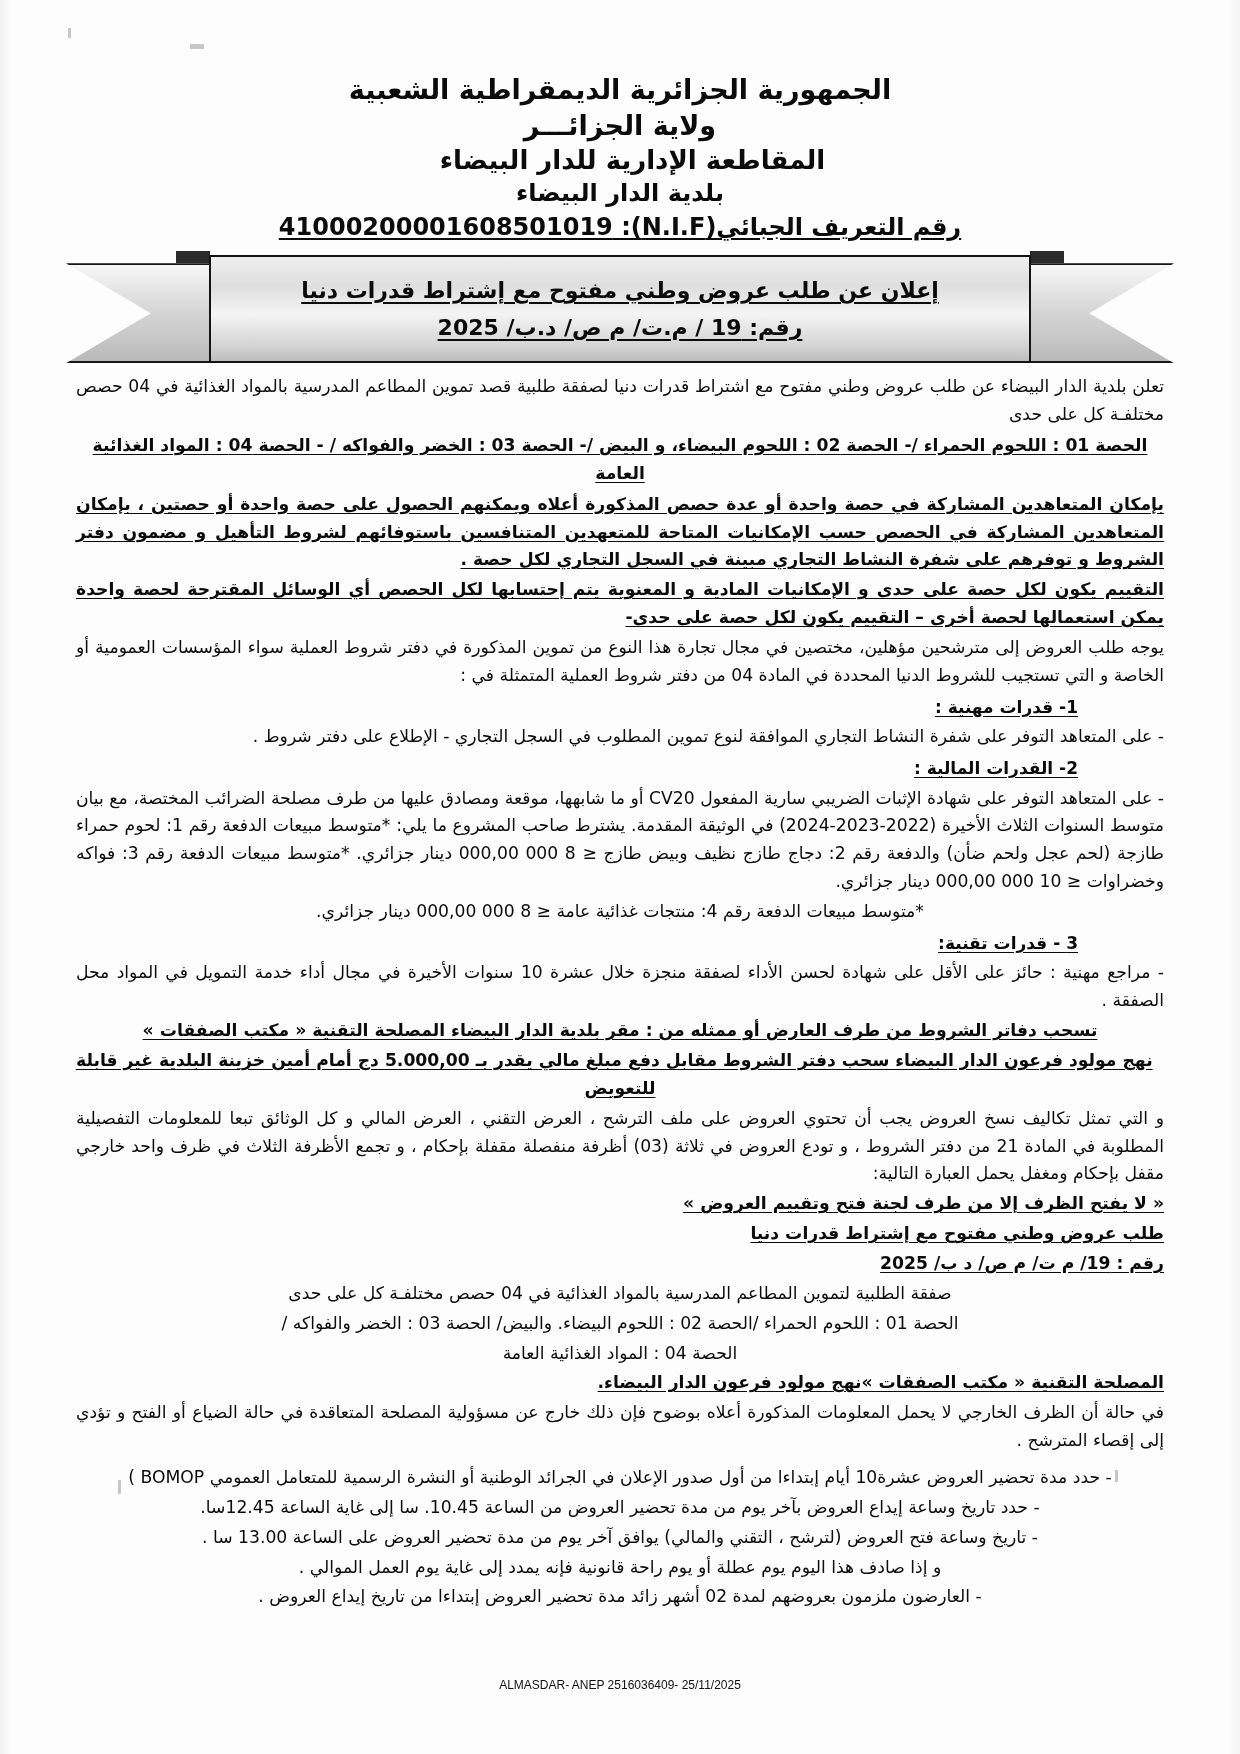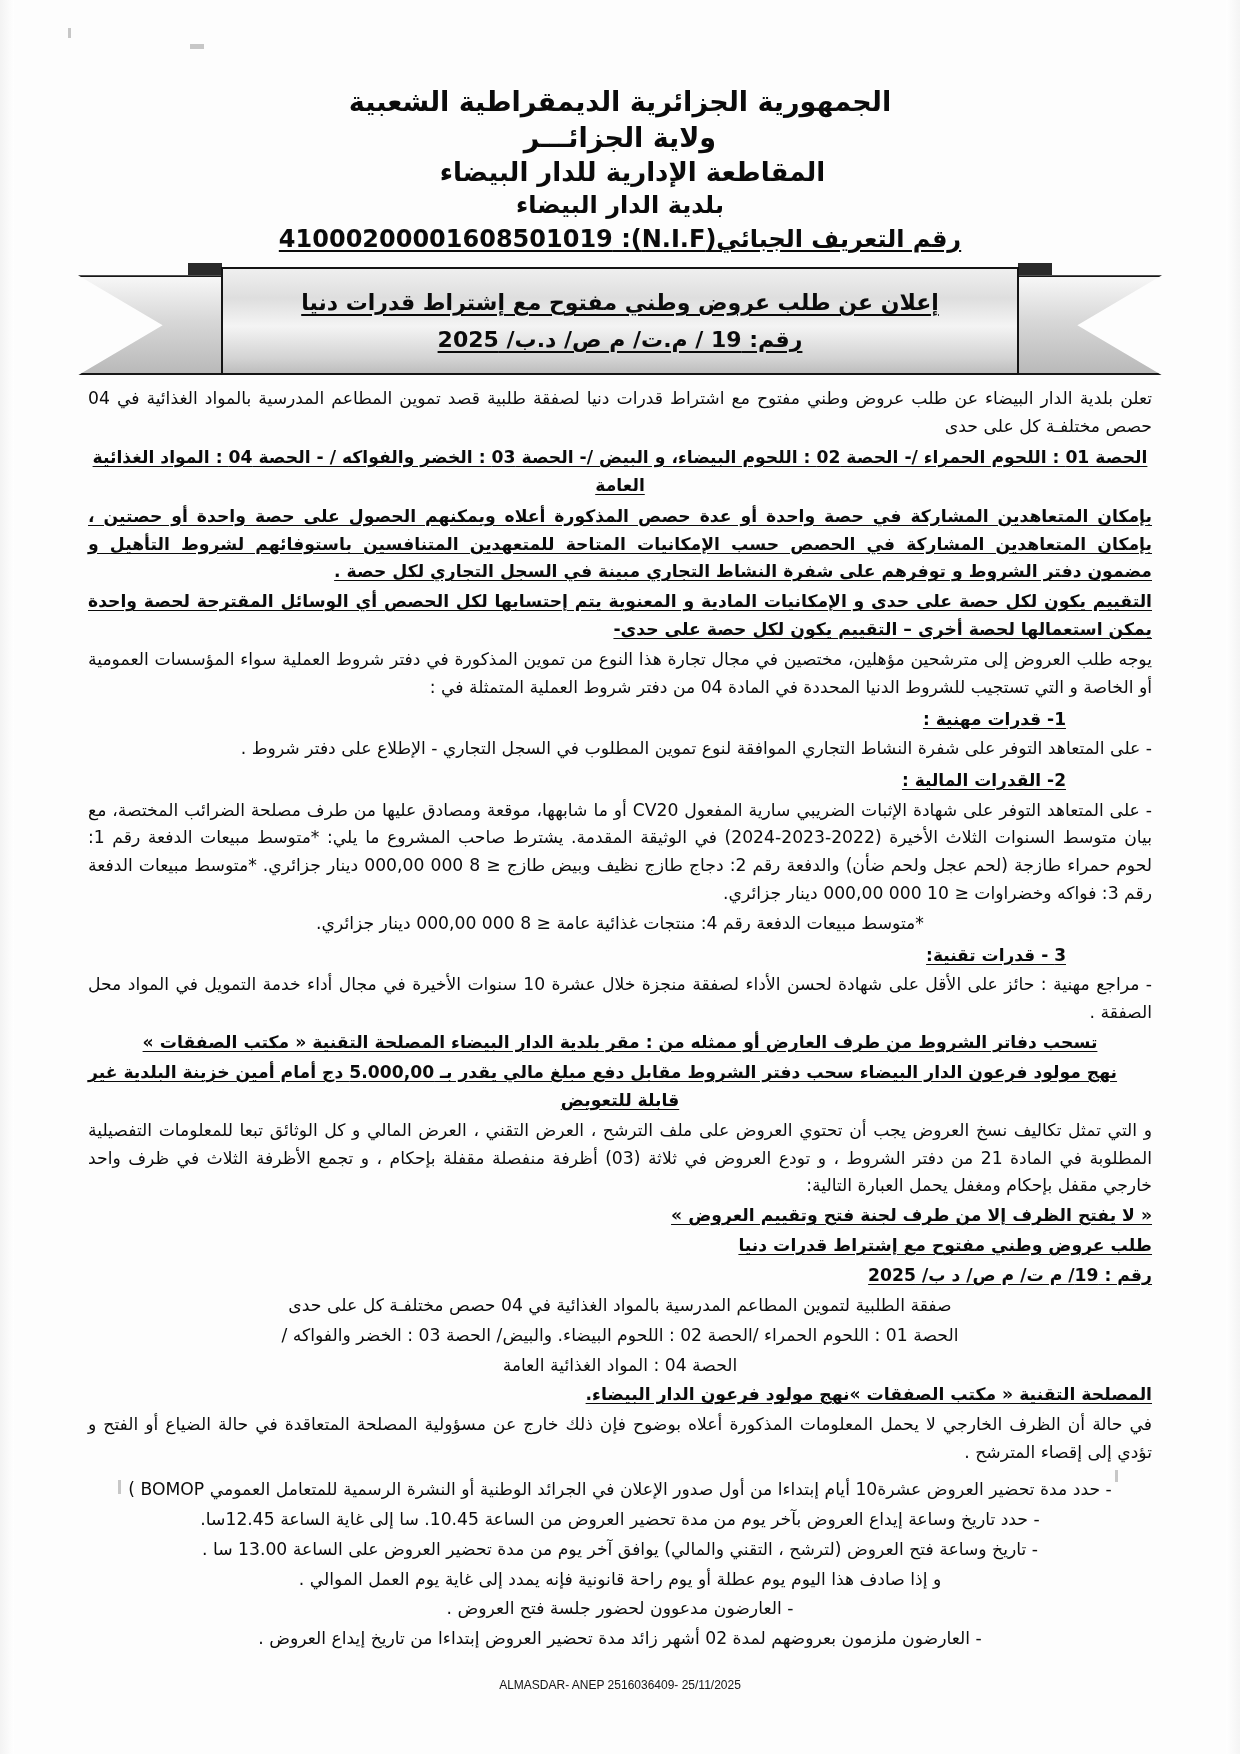--- a/index.html
+++ b/index.html
@@ -14,21 +14,21 @@
     position: relative;
     font-family: "DejaVu Sans", "Liberation Sans", sans-serif;
     color: #0b0b0b;
     overflow: hidden;
   }
   .page {
     position: relative;
     width: 1240px;
     height: 1754px;
     box-sizing: border-box;
-    padding: 16px;
+    padding: 4px;
     background: #fdfdfd;
   }
   
   .scan-edge-left {
     position: absolute;
     top: 0; left: 0;
     width: 14px; height: 1754px;
     background: linear-gradient(90deg, #f0f0f0 0%, #ffffff 100%);
     opacity: .8;
   }
@@ -245,20 +245,19 @@
     <p class="boxed-quote">المصلحة التقنية « مكتب الصفقات  »نهج مولود فرعون الدار البيضاء.</p>
 
     <p class="para">في حالة أن الظرف الخارجي لا يحمل المعلومات المذكورة أعلاه بوضوح فإن ذلك خارج عن مسؤولية المصلحة المتعاقدة في حالة الضياع أو الفتح و تؤدي إلى إقصاء المترشح .</p>
 
     <div class="spacer-sm"></div>
 
     <p class="para center">- حدد مدة تحضير العروض عشرة10 أيام إبتداءا من أول صدور الإعلان في الجرائد الوطنية  أو النشرة الرسمية للمتعامل العمومي   BOMOP  )</p>
     <p class="para center">- حدد تاريخ وساعة إيداع العروض بآخر يوم من مدة تحضير العروض من الساعة 10.45. سا إلى غاية الساعة 12.45سا.</p>
     <p class="para center">- تاريخ وساعة فتح العروض (لترشح ، التقني والمالي) يوافق آخر يوم من مدة تحضير العروض على الساعة 13.00 سا .</p>
     <p class="para center">و إذا صادف هذا اليوم يوم عطلة أو يوم راحة قانونية فإنه يمدد إلى غاية يوم العمل الموالي .</p>
-    <p class="para center">- العارضون مدعوون لحضور جلسة فتح العروض .</p>
     <p class="para center">- العارضون ملزمون بعروضهم لمدة 02 أشهر زائد مدة تحضير العروض إبتداءا من تاريخ إيداع العروض .</p>
 
   </div>
 
   <div class="footer">ALMASDAR- ANEP 2516036409- 25/11/2025</div>
 
 </div>
 
 </body></html>

